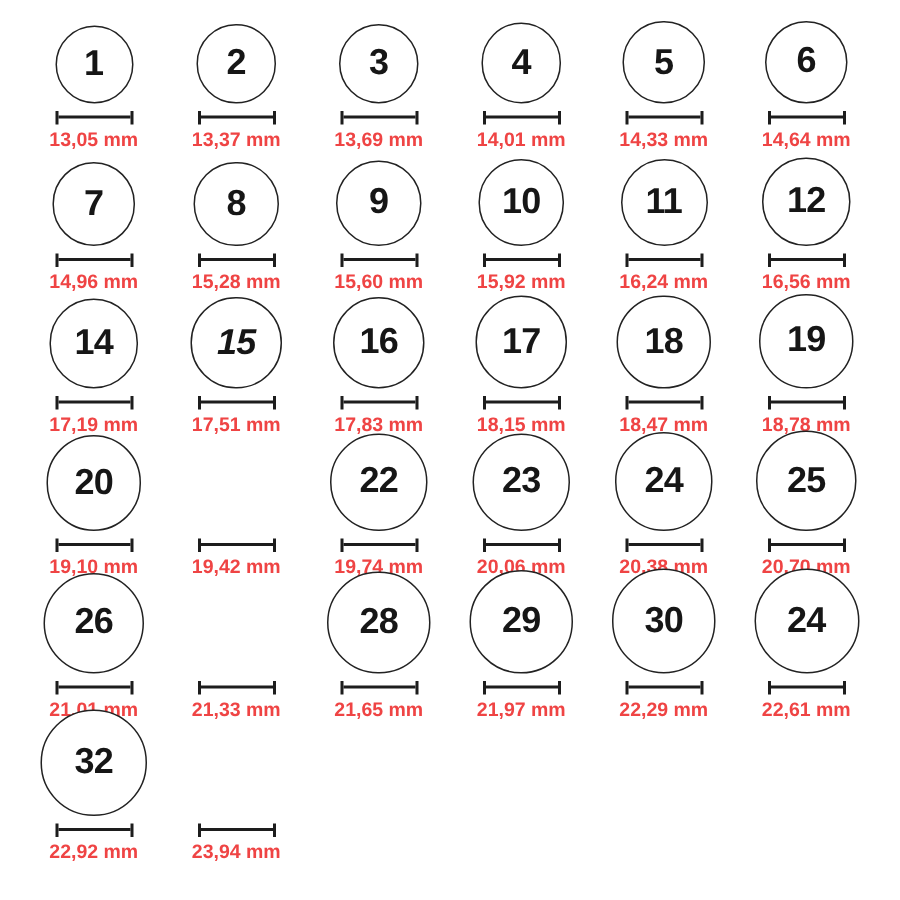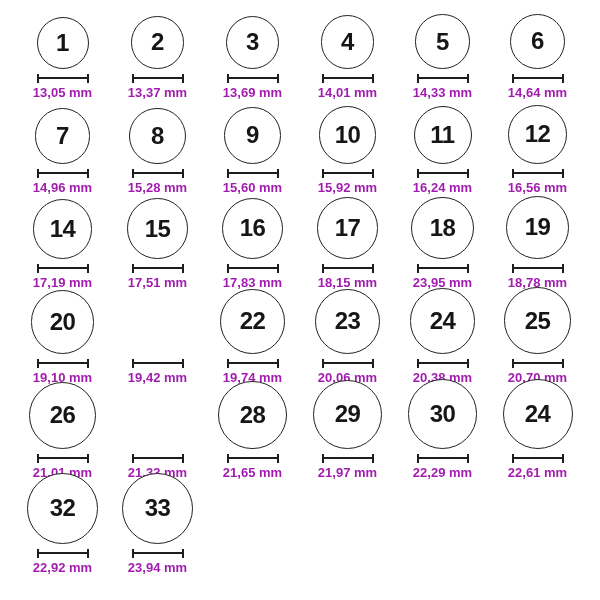--- a/index.html
+++ b/index.html
@@ -66,21 +66,21 @@
     right: 0;
     top: 50%;
     height: 1.6px;
     margin-top: -0.8px;
     background: #1d1d1d;
   }
   .label {
     margin-top: 3px;
     font-size: 13px;
     font-weight: 700;
-    color: #a21caf;
+    color: #ef4444;
     white-space: nowrap;
     line-height: 1.1;
   }
 </style>
 </head>
 <body>
 
 <div class="chart">
   <div class="grid">
   <div class="cell">
@@ -182,21 +182,21 @@
 
   <div class="cell">
     <div class="circle" style="width: 59.8px; height: 59.8px;">
       <span class="num">14</span>
     </div>
     <div class="ruler"></div>
     <div class="label">17,19 mm</div>
   </div>
 
   <div class="cell">
-    <div class="circle" style="width: 60.4px; height: 60.4px;">
+    <div class="circle" style="width: 60.4px; height: 60.4px; font-style: italic;">
       <span class="num">15</span>
     </div>
     <div class="ruler"></div>
     <div class="label">17,51 mm</div>
   </div>
 
   <div class="cell">
     <div class="circle" style="width: 61px; height: 61px;">
       <span class="num">16</span>
     </div>
@@ -210,21 +210,21 @@
     </div>
     <div class="ruler"></div>
     <div class="label">18,15 mm</div>
   </div>
 
   <div class="cell">
     <div class="circle" style="width: 62.2px; height: 62.2px;">
       <span class="num">18</span>
     </div>
     <div class="ruler"></div>
-    <div class="label">23,95 mm</div>
+    <div class="label">18,47 mm</div>
   </div>
 
   <div class="cell">
     <div class="circle" style="width: 62.8px; height: 62.8px;">
       <span class="num">19</span>
     </div>
     <div class="ruler"></div>
     <div class="label">18,78 mm</div>
   </div>
 
@@ -320,20 +320,17 @@
 
   <div class="cell">
     <div class="circle" style="width: 70.6px; height: 70.6px;">
       <span class="num">32</span>
     </div>
     <div class="ruler"></div>
     <div class="label">22,92 mm</div>
   </div>
 
   <div class="cell">
-    <div class="circle" style="width: 71.2px; height: 71.2px;">
-      <span class="num">33</span>
-    </div>
     <div class="ruler"></div>
     <div class="label">23,94 mm</div>
   </div>
 </div>
 </div>
 
 </body></html>

